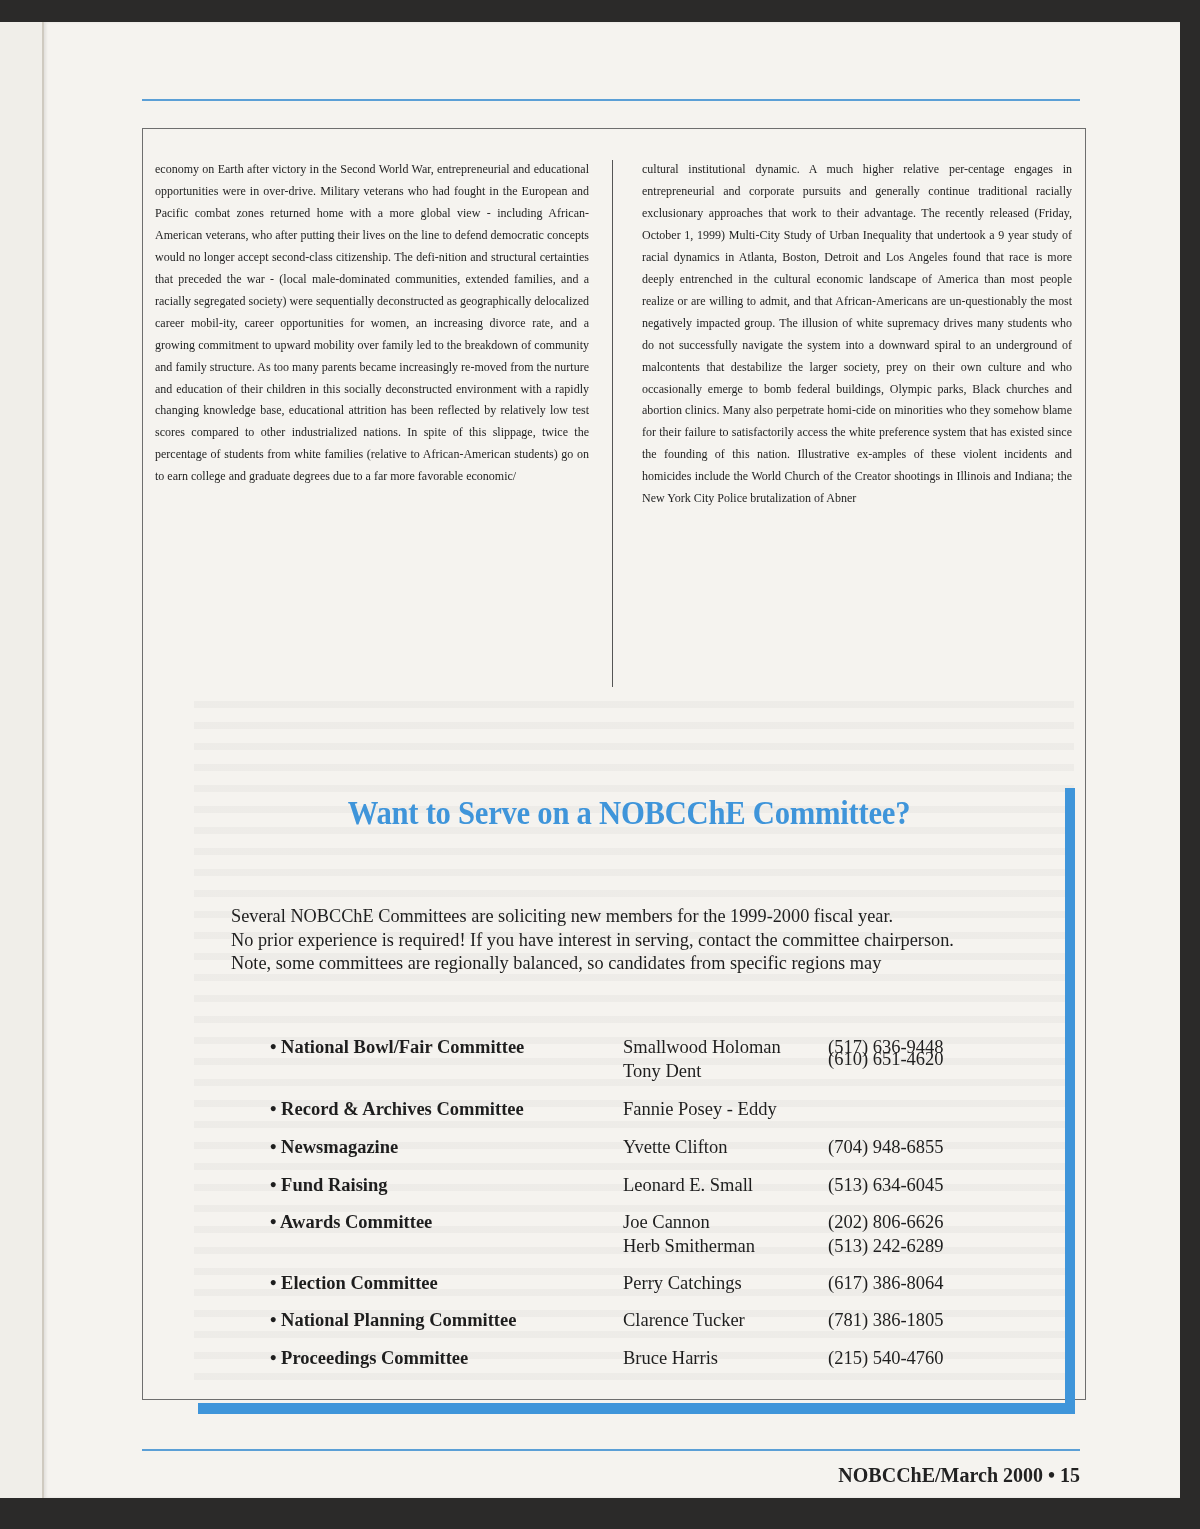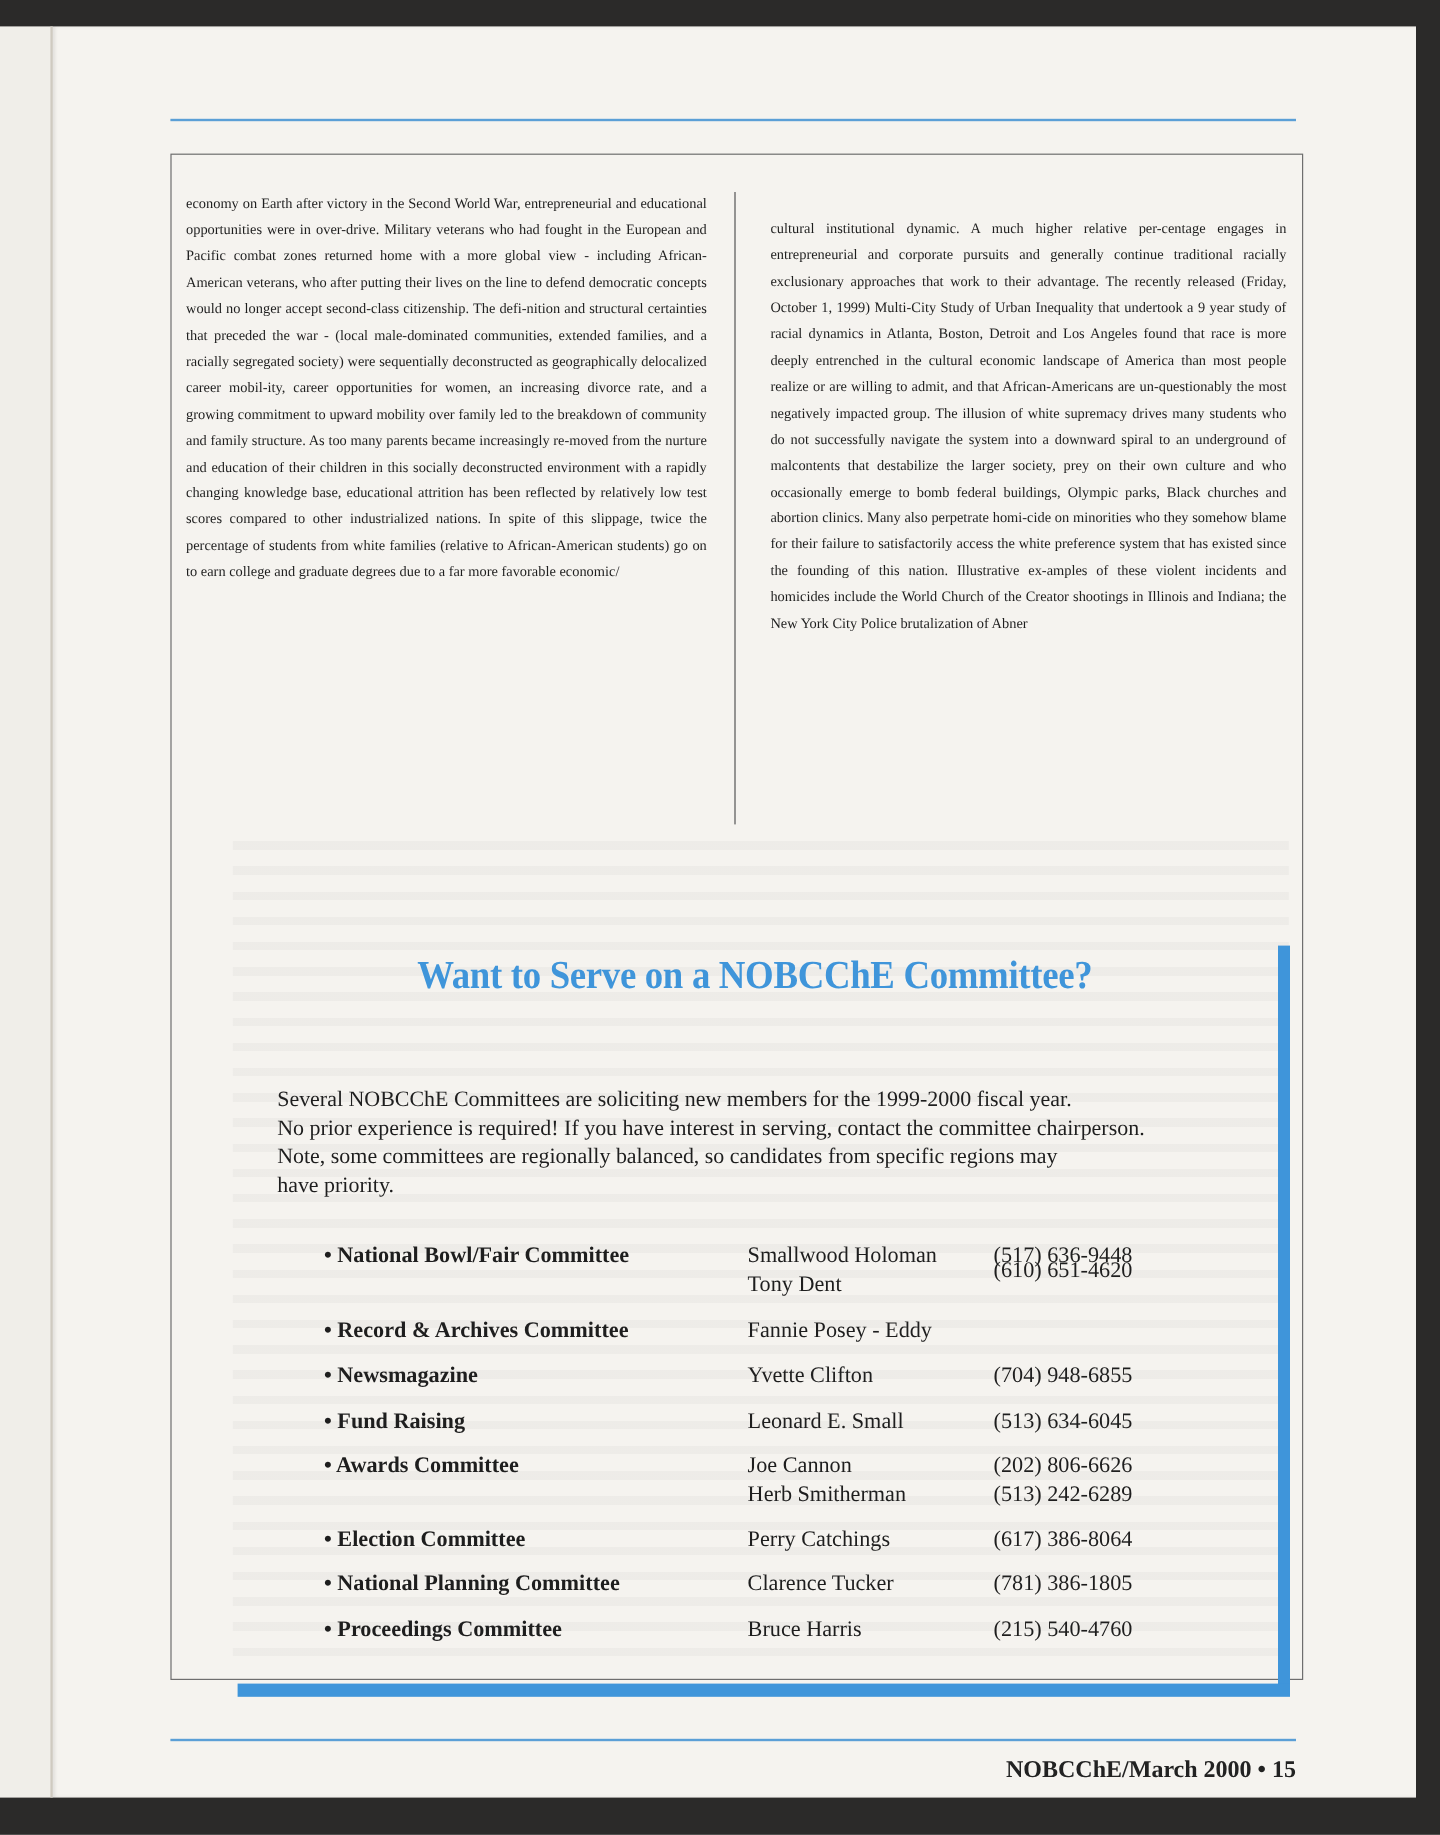--- a/index.html
+++ b/index.html
@@ -28,21 +28,21 @@
     position: absolute; left: 98px; top: 106px; width: 944px; height: 1272px;
     border: 1px solid #6e6e6e; box-sizing: border-box;
   }
   .col {
     position: absolute; top: 137px;
     font-size: 12px; line-height: 21.95px;
     text-align: justify;
   }
   .col p { margin: 0; }
   .col.left { left: 111px; width: 434px; }
-  .col.right { left: 598px; width: 430px; margin-top: 21px; }
+  .col.right { left: 598px; width: 430px; }
   .divider {
     position: absolute; left: 568px; top: 138px; width: 1px; height: 527px;
     background: #555;
   }
   .ghost {
     position: absolute; left: 150px; top: 665px; width: 880px; height: 700px;
     background: repeating-linear-gradient(to bottom, rgba(0,0,0,0) 0px, rgba(0,0,0,0) 14px, rgba(120,120,120,0.06) 14px, rgba(120,120,120,0.06) 21px);
     pointer-events: none;
   }
   .bracket-v {
@@ -103,21 +103,20 @@
 
   <div class="bracket-v"></div>
   <div class="bracket-h"></div>
 
   <div class="headline">Want to Serve on a NOBCChE Committee?</div>
 
   <div class="intro">
     <span>Several NOBCChE Committees are soliciting new members for the 1999-2000 fiscal year.</span>
     <span>No prior experience is required! If you have interest in serving, contact the committee chairperson.</span>
     <span>Note, some committees are regionally balanced, so candidates from specific regions may</span>
-    <span>have priority.</span>
   </div>
 
   <div class="committees">
 
     <div class="crow" style="top:0px;">
       <span class="cname">• National Bowl/Fair Committee</span>
       <span class="cperson" style="top:0px;">Smallwood Holoman</span>
       <span class="cphone" style="top:0px;">(517) 636-9448</span>
       <span class="cperson" style="top:24px;">Tony Dent</span>
       <span class="cphone" style="top:12px;">(610) 651-4620</span>

